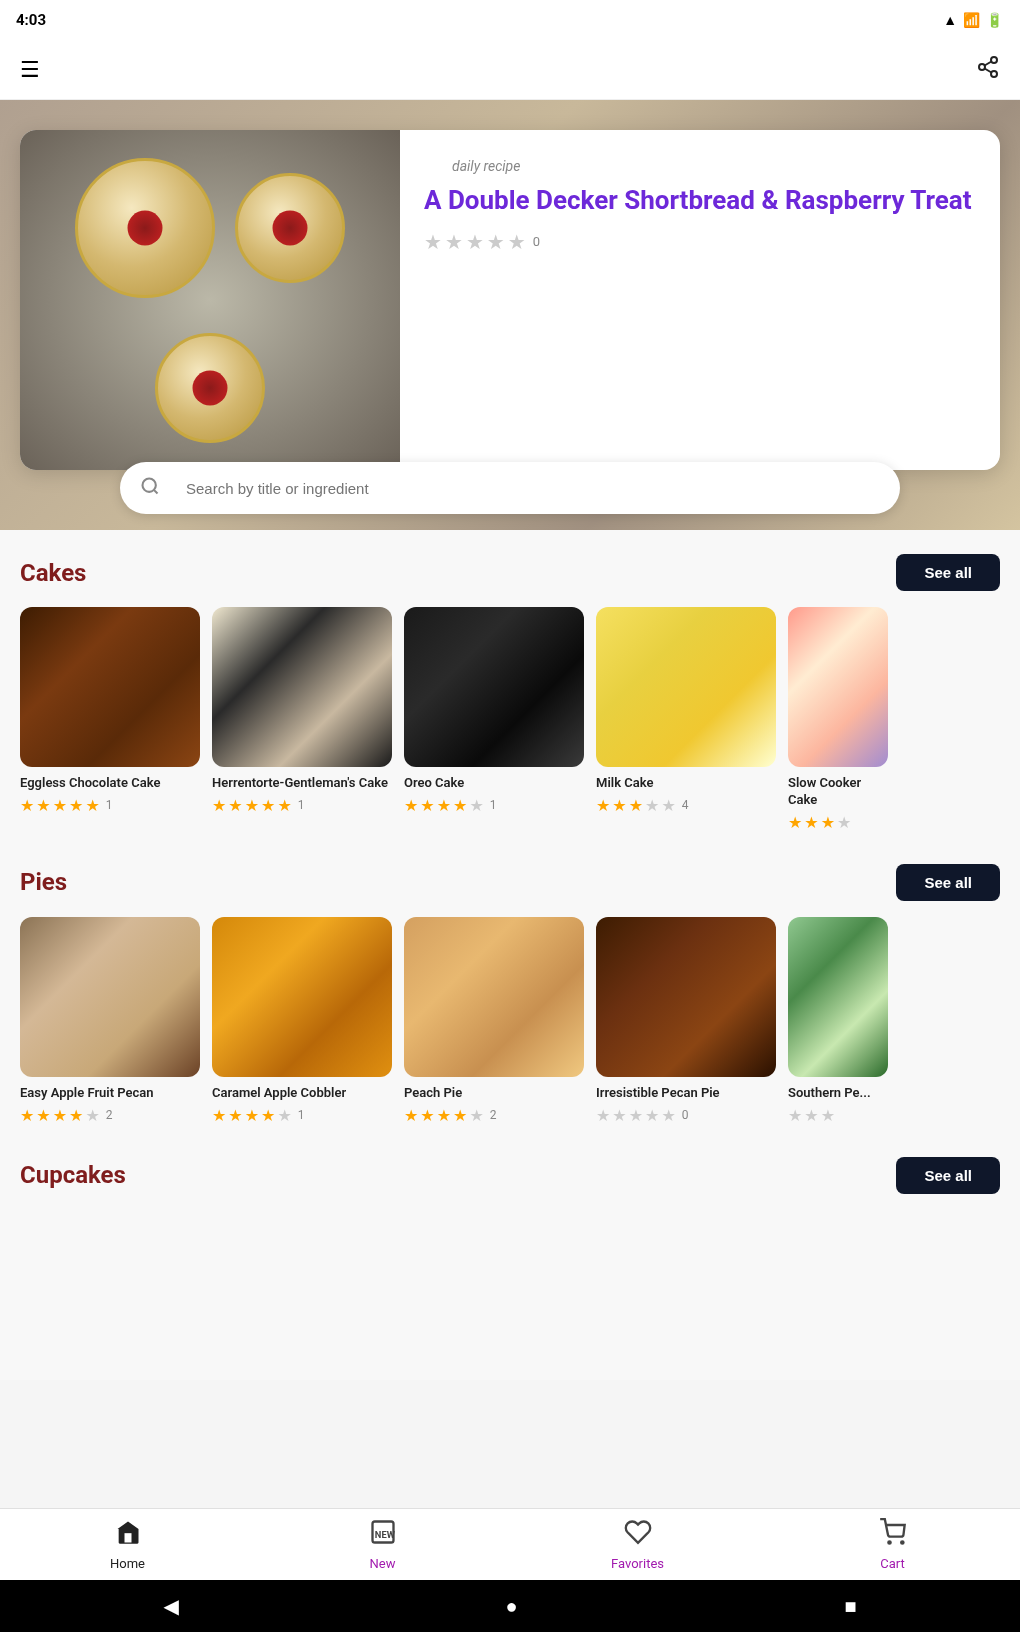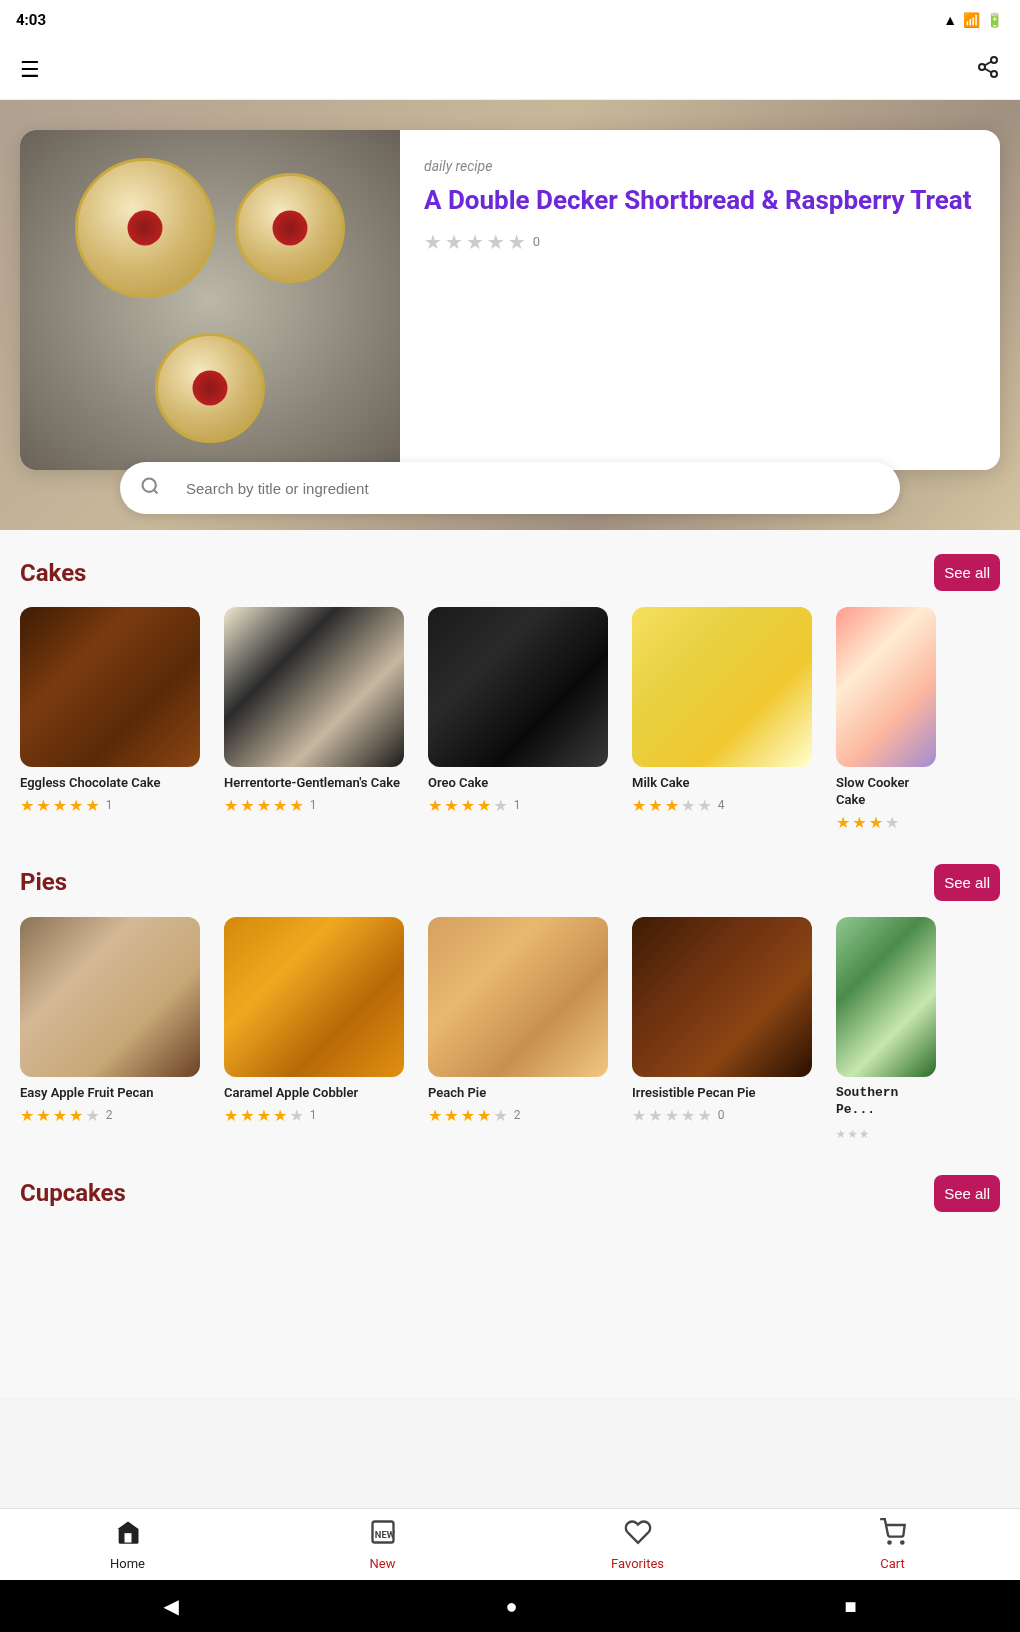--- a/index.html
+++ b/index.html
@@ -100,20 +100,21 @@
 
     .daily-card-content {
       padding: 28px 24px;
       flex: 1;
     }
     .daily-label {
       font-size: 14px;
       color: #888;
       margin-bottom: 10px;
       font-style: italic;
+      margin-left: 28px;
     }
     .daily-title {
       font-size: 26px;
       font-weight: 700;
       color: #6d28d9;
       line-height: 1.3;
       margin-bottom: 12px;
     }
     .star-rating {
       display: flex;
@@ -171,34 +172,34 @@
       align-items: center;
       justify-content: space-between;
       margin-bottom: 16px;
     }
     .section-title {
       font-size: 24px;
       font-weight: 700;
       color: #7f1d1d;
     }
     .see-all-btn {
-      background: #be185d;
+      background: #0f172a;
       color: #fff;
       border: none;
       border-radius: 8px;
-      padding: 10px 10px;
+      padding: 10px 28px;
       font-size: 15px;
-      font-weight: 400;
+      font-weight: 700;
       cursor: pointer;
     }
 
     
     .recipe-row {
       display: flex;
-      gap: 24px;
+      gap: 12px;
       overflow: hidden;
     }
     .recipe-card {
       flex: 0 0 180px;
       cursor: pointer;
     }
     .recipe-card-img {
       width: 180px;
       height: 160px;
       border-radius: 12px;
@@ -250,21 +251,21 @@
     }
     .nav-item {
       flex: 1;
       display: flex;
       flex-direction: column;
       align-items: center;
       justify-content: center;
       gap: 4px;
       cursor: pointer;
       font-size: 12px;
-      color: #b91c1c;
+      color: #a21caf;
     }
     .nav-item.active { color: #222; }
     .nav-icon { font-size: 26px; }
     .nav-label { font-size: 13px; }
 
     
     .android-nav {
       position: fixed;
       bottom: 0;
       left: 0;
@@ -492,21 +493,21 @@
         <div class="recipe-stars">
           <span class="star empty">★</span>
           <span class="star empty">★</span>
           <span class="star empty">★</span>
           <span class="star empty">★</span>
           <span class="star empty">★</span>
           <span class="rating-count">0</span>
         </div>
       </div>
 
-      <div class="recipe-card" style="flex: 0 0 100px; overflow: hidden; font-family: Liberation Mono, monospace;">
+      <div class="recipe-card" style="flex: 0 0 100px; overflow: hidden;">
         <div class="recipe-card-img" style="width: 100px;">
           <div class="img-southern" style="width:100%; height:100%;"></div>
         </div>
         <div class="recipe-name">Southern Pe...</div>
         <div class="recipe-stars">
           <span class="star empty">★</span>
           <span class="star empty">★</span>
           <span class="star empty">★</span>
         </div>
       </div>

